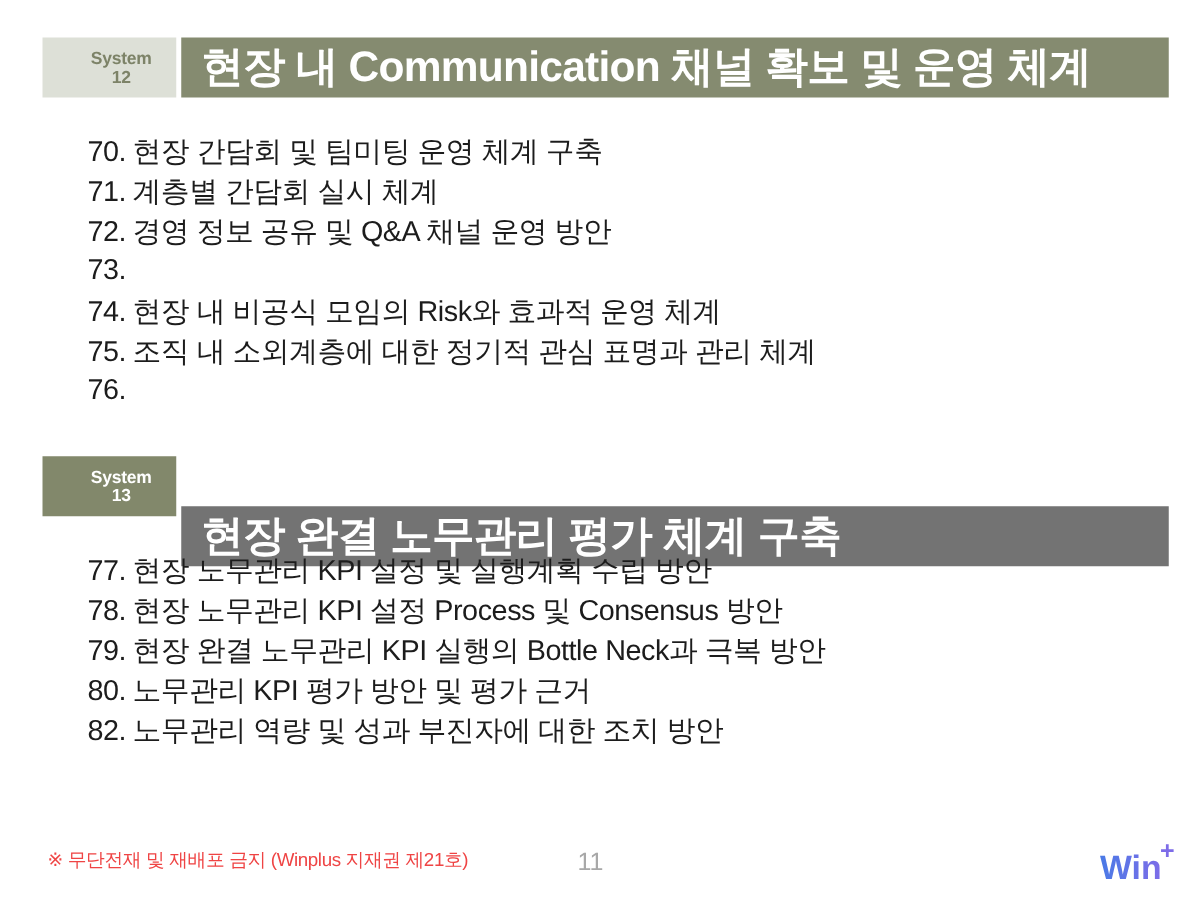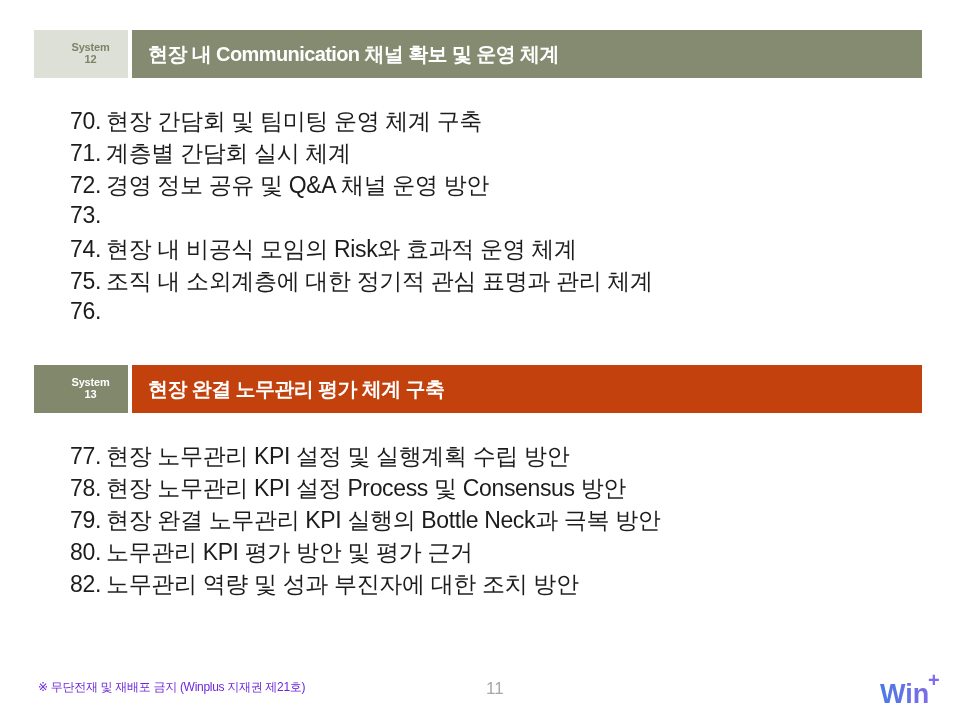--- a/index.html
+++ b/index.html
@@ -26,29 +26,29 @@
   
   .section-header {
     position: absolute;
     left: 34px;
     display: flex;
     align-items: stretch;
     height: 48px;
   }
 
   .badge {
-    width: 94px;
+    width: 107px;
     height: 48px;
     display: flex;
     flex-direction: column;
     align-items: center;
     justify-content: center;
     line-height: 1.08;
     font-weight: bold;
-    font-size: 11px;
+    font-size: 14px;
     letter-spacing: -0.2px;
     flex: none;
     padding-left: 19px;
   }
 
   .badge .badge-word { display: block; }
   .badge .badge-num  { display: block; }
 
   .badge-light {
     background: #dde0d7;
@@ -62,27 +62,27 @@
 
   .header-bar {
     height: 48px;
     width: 790px;
     margin-left: 4px;
     display: flex;
     align-items: center;
     padding-left: 16px;
     color: #ffffff;
     font-weight: bold;
-    font-size: 20px;
+    font-size: 34px;
     letter-spacing: -0.6px;
     flex: none;
   }
 
   .bar-dark  { background: #858b70; }
-  .bar-light { background: #c2410c; }
+  .bar-light { background: #737373; margin-top: 40px; }
 
   
   .item-list {
     position: absolute;
     left: 70px;
   }
 
   .list-item {
     display: flex;
     align-items: baseline;
@@ -103,33 +103,32 @@
   }
 
   #list-1 { top: 106px; }
   #list-2 { top: 441px; }
 
   
   .footer-note {
     position: absolute;
     left: 38px;
     top: 679px;
-    font-size: 12px;
-    color: #6d28d9;
+    font-size: 15px;
+    color: #ef4444;
     letter-spacing: -0.3px;
     white-space: nowrap;
   }
 
   .page-number {
     position: absolute;
     left: 462px;
     top: 679px;
-    font-size: 17px;
+    font-size: 20px;
     color: #a8a8a8;
-    margin-left: 24px;
   }
 
   
   .logo {
     position: absolute;
     left: 880px;
     top: 672px;
     width: 66px;
     height: 38px;
   }

